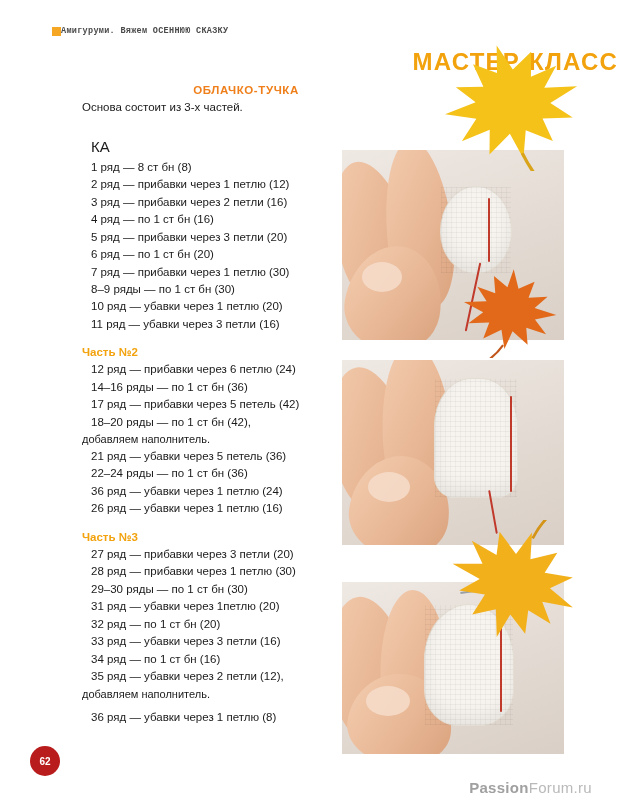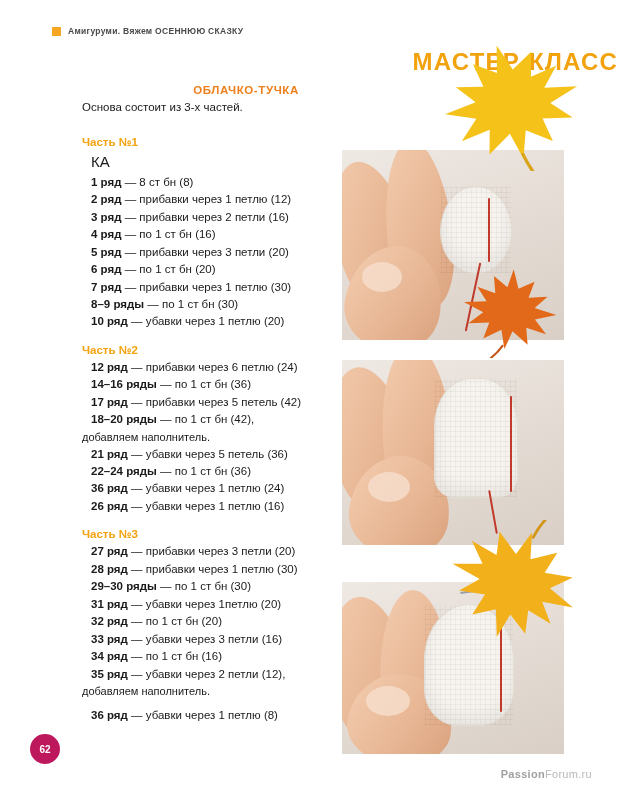--- a/index.html
+++ b/index.html
@@ -19,21 +19,21 @@
     background: #ffffff;
   }
 
   
   .header {
     position: absolute;
     top: 26px;
     left: 52px;
     display: flex;
     align-items: flex-end;
-    gap: 7px;
+    font-family: Liberation Mono, monospace;
   }
   .header-square {
     width: 9px;
     height: 9px;
     background: #f5a623;
     display: inline-block;
   }
   .header-text {
     font-size: 8.5px;
     letter-spacing: 0.3px;
@@ -90,21 +90,21 @@
     padding-left: 9px;
     line-height: 1.52;
   }
   .row-line {
     font-size: 11.5px;
     color: #1a1a1a;
     padding-left: 9px;
     line-height: 1.52;
     white-space: nowrap;
   }
-  .row-line b { font-weight: bold; margin-top: 24px; }
+  .row-line b { font-weight: normal; margin-top: 24px; }
   .cont-line {
     font-size: 11px;
     color: #1a1a1a;
     line-height: 1.52;
   }
   .gap { height: 13px; }
 
   
   .photo {
     position: absolute;
@@ -148,39 +148,39 @@
     background: #c0392b;
   }
 
   
   .leaf { position: absolute; }
 
   
   .page-num-wrap {
     position: absolute;
     left: 30px;
-    bottom: 36px;
+    bottom: 24px;
     width: 30px;
     height: 30px;
-    background: #be185d;
+    background: #b91c1c;
     border-radius: 50%;
     display: flex;
     align-items: center;
     justify-content: center;
   }
   .page-num {
     font-size: 10px;
     color: #ffffff;
     font-weight: bold;
   }
   .footer-brand {
     position: absolute;
     right: 26px;
-    bottom: 20px;
-    font-size: 11px;
+    bottom: 4px;
+    font-size: 15px;
     color: #b9b9b9;
     letter-spacing: 0.3px;
   }
   .footer-brand b { color: #a0a0a0; }
 </style>
 </head>
 <body>
 
 <div class="page">
 
@@ -188,31 +188,31 @@
     <span class="header-square"></span>
     <span class="header-text">Амигуруми. Вяжем ОСЕННЮЮ СКАЗКУ</span>
   </div>
 
   <div class="title-main">МАСТЕР-КЛАСС</div>
   <div class="title-sub">ОБЛАЧКО-ТУЧКА</div>
 
   <div class="col">
     <div class="intro">Основа состоит из 3-х частей.</div>
 
-    <div class="part-head">Часть №1</div>
     <div class="plain-line">КА</div>
     <div class="row-line"><b>1 ряд</b><span> — 8 ст бн (8)</span></div>
     <div class="row-line"><b>2 ряд</b><span> — прибавки через 1 петлю (12)</span></div>
     <div class="row-line"><b>3 ряд</b><span> — прибавки через 2 петли (16)</span></div>
     <div class="row-line"><b>4 ряд</b><span> — по 1 ст бн (16)</span></div>
     <div class="row-line"><b>5 ряд</b><span> — прибавки через 3 петли (20)</span></div>
     <div class="row-line"><b>6 ряд</b><span> — по 1 ст бн (20)</span></div>
     <div class="row-line"><b>7 ряд</b><span> — прибавки через 1 петлю (30)</span></div>
     <div class="row-line"><b>8–9 ряды</b><span> — по 1 ст бн (30)</span></div>
     <div class="row-line"><b>10 ряд</b><span> — убавки через 1 петлю (20)</span></div>
+    <div class="row-line"><b>11 ряд</b><span> — убавки через 3 петли (16)</span></div>
 
     <div class="gap"></div>
 
     <div class="part-head">Часть №2</div>
     <div class="row-line"><b>12 ряд</b><span> — прибавки через 6 петлю (24)</span></div>
     <div class="row-line"><b>14–16 ряды</b><span> — по 1 ст бн (36)</span></div>
     <div class="row-line"><b>17 ряд</b><span> — прибавки через 5 петель (42)</span></div>
     <div class="row-line"><b>18–20 ряды</b><span> — по 1 ст бн (42),</span></div>
     <div class="cont-line">добавляем наполнитель.</div>
     <div class="row-line"><b>21 ряд</b><span> — убавки через 5 петель (36)</span></div>

